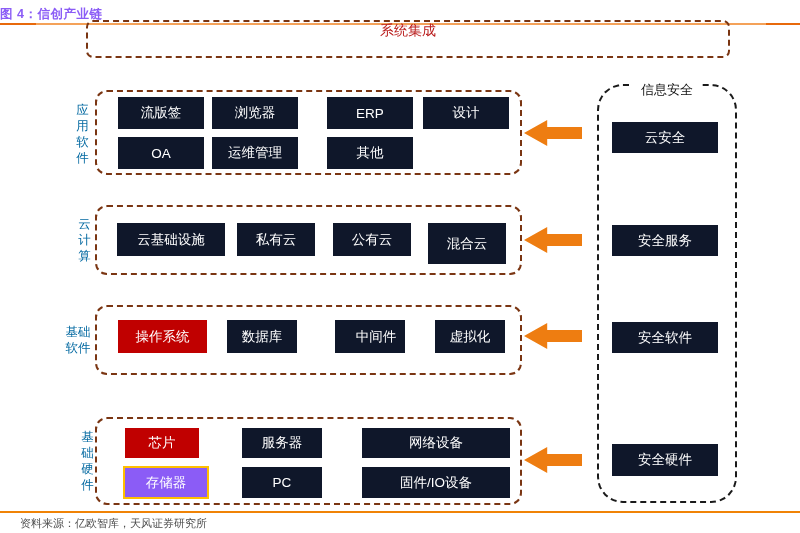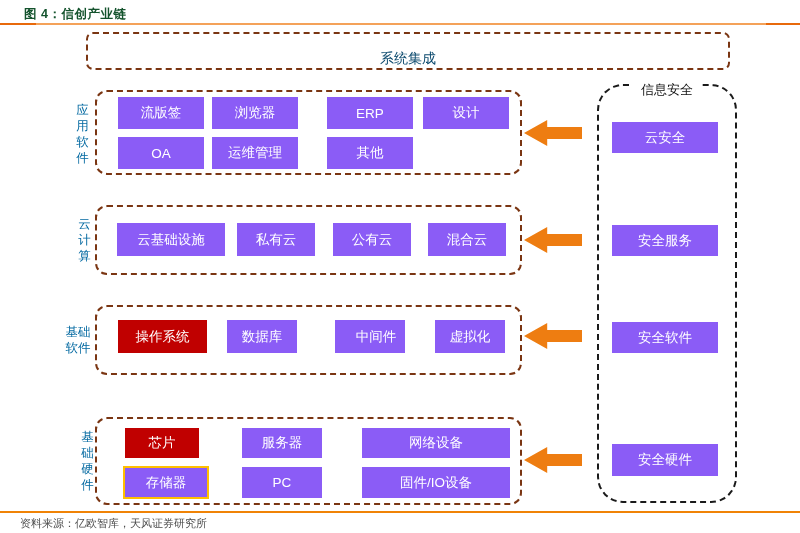--- a/index.html
+++ b/index.html
@@ -1,58 +1,58 @@
 <!DOCTYPE html>
 <html><head>
 <meta charset="utf-8">
 <style>
   html,body{margin:0;padding:0;background:#fff;}
   .page{
     position:relative;width:800px;height:533px;background:#ffffff;overflow:hidden;
     font-family:"Liberation Sans","DejaVu Sans",sans-serif;
   }
   .fig-title{
-    position:absolute;left:24px;top:6px;font-size:12.5px;font-weight:700;color:#14532d;
+    position:absolute;left:0;top:6px;font-size:12.5px;font-weight:700;color:#8b5cf6;
     letter-spacing:.5px;
   }
   .top-rule{
     position:absolute;left:0;top:23px;width:800px;height:2px;
     background:linear-gradient(to right,#e8690b 0 36px,#f4a259 36px calc(100% - 34px),#e8690b calc(100% - 34px) 100%);
   }
   .bottom-rule{
     position:absolute;left:0;top:511px;width:800px;height:2px;background:#f08306;
   }
   .fig-source{
     position:absolute;left:20px;top:516px;font-size:11px;color:#4d4d4d;
   }
   .dash-box{
     position:absolute;border:2px dashed #7a3512;border-radius:12px;box-sizing:border-box;background:transparent;
   }
   .top-box{
-    left:86px;top:32px;width:644px;height:38px;border-radius:7px;
-    display:flex;align-items:flex-end;justify-content:center;
-    font-size:14px;color:#0c4a6e;
+    left:86px;top:20px;width:644px;height:38px;border-radius:7px;
+    display:flex;align-items:flex-start;justify-content:center;
+    font-size:14px;color:#b91c1c;
   }
   .sec-box{
     position:absolute;left:597px;top:84px;width:140px;height:419px;
     border:2px dashed #1a1a1a;border-radius:26px;box-sizing:border-box;
   }
   .sec-label-wrap{
     position:absolute;left:597px;top:80px;width:140px;text-align:center;
   }
   .sec-label-wrap span{
     display:inline-block;background:#fff;padding:0 9px;font-size:13px;color:#111;line-height:16px;
   }
   .row-label{
     position:absolute;color:#0369a1;font-size:12.5px;line-height:16px;text-align:center;
     word-break:break-all;
   }
   .btn{
     position:absolute;display:flex;align-items:center;justify-content:center;
-    background:#8b5cf6;color:#ffffff;font-size:13.5px;box-sizing:border-box;
+    background:#0f172a;color:#ffffff;font-size:13.5px;box-sizing:border-box;
     white-space:nowrap;
   }
   .btn.red{background:#c00000;}
   .btn.gold{border:2.5px solid #ffc000;background:#8b5cf6;}
   .arrow-left{
     position:absolute;left:524px;width:58px;height:26px;background:#ee7d11;
     clip-path:polygon(0 50%,40% 0,40% 27%,100% 27%,100% 73%,40% 73%,40% 100%);
   }
 </style>
 </head>
@@ -81,21 +81,21 @@
   <div class="btn" style="left:212px;top:97px;width:86px;height:32px;">浏览器</div>
   <div class="btn" style="left:327px;top:97px;width:86px;height:32px;">ERP</div>
   <div class="btn" style="left:423px;top:97px;width:86px;height:32px;">设计</div>
   <div class="btn" style="left:118px;top:137px;width:86px;height:32px;">OA</div>
   <div class="btn" style="left:212px;top:137px;width:86px;height:32px;">运维管理</div>
   <div class="btn" style="left:327px;top:137px;width:86px;height:32px;">其他</div>
 
   <div class="btn" style="left:117px;top:223px;width:108px;height:33px;">云基础设施</div>
   <div class="btn" style="left:237px;top:223px;width:78px;height:33px;">私有云</div>
   <div class="btn" style="left:333px;top:223px;width:78px;height:33px;">公有云</div>
-  <div class="btn" style="left:428px;top:223px;width:78px;height:33px;">混合云</div>
+  <div class="btn" style="left:428px;top:223px;width:78px;height:41px;">混合云</div>
 
   <div class="btn red" style="left:118px;top:320px;width:89px;height:33px;">操作系统</div>
   <div class="btn" style="left:227px;top:320px;width:70px;height:33px;">数据库</div>
   <div class="btn" style="left:335px;top:320px;width:70px;height:33px;padding-left:12px;">中间件</div>
   <div class="btn" style="left:435px;top:320px;width:70px;height:33px;">虚拟化</div>
 
   <div class="btn red" style="left:125px;top:428px;width:74px;height:30px;">芯片</div>
   <div class="btn" style="left:242px;top:428px;width:80px;height:30px;">服务器</div>
   <div class="btn" style="left:362px;top:428px;width:148px;height:30px;">网络设备</div>
   <div class="btn gold" style="left:123px;top:466px;width:86px;height:33px;">存储器</div>

